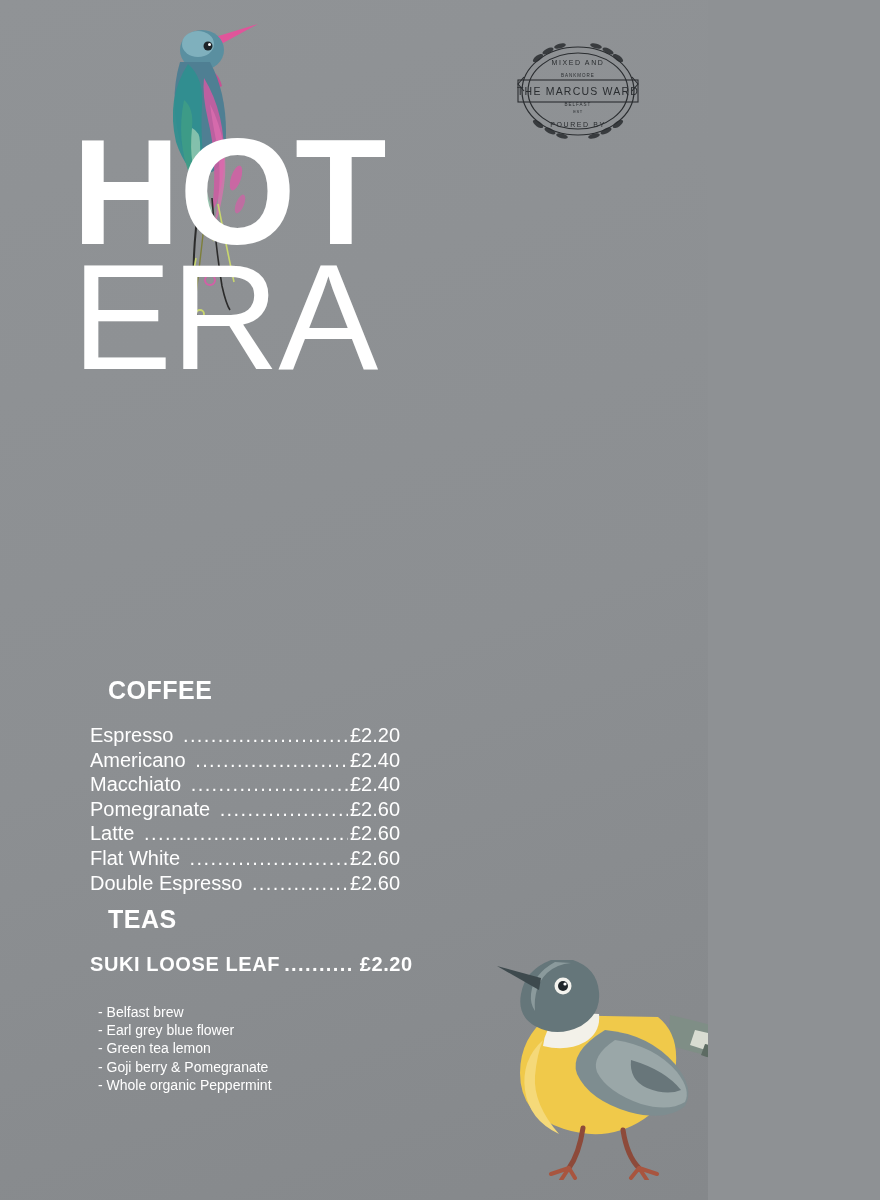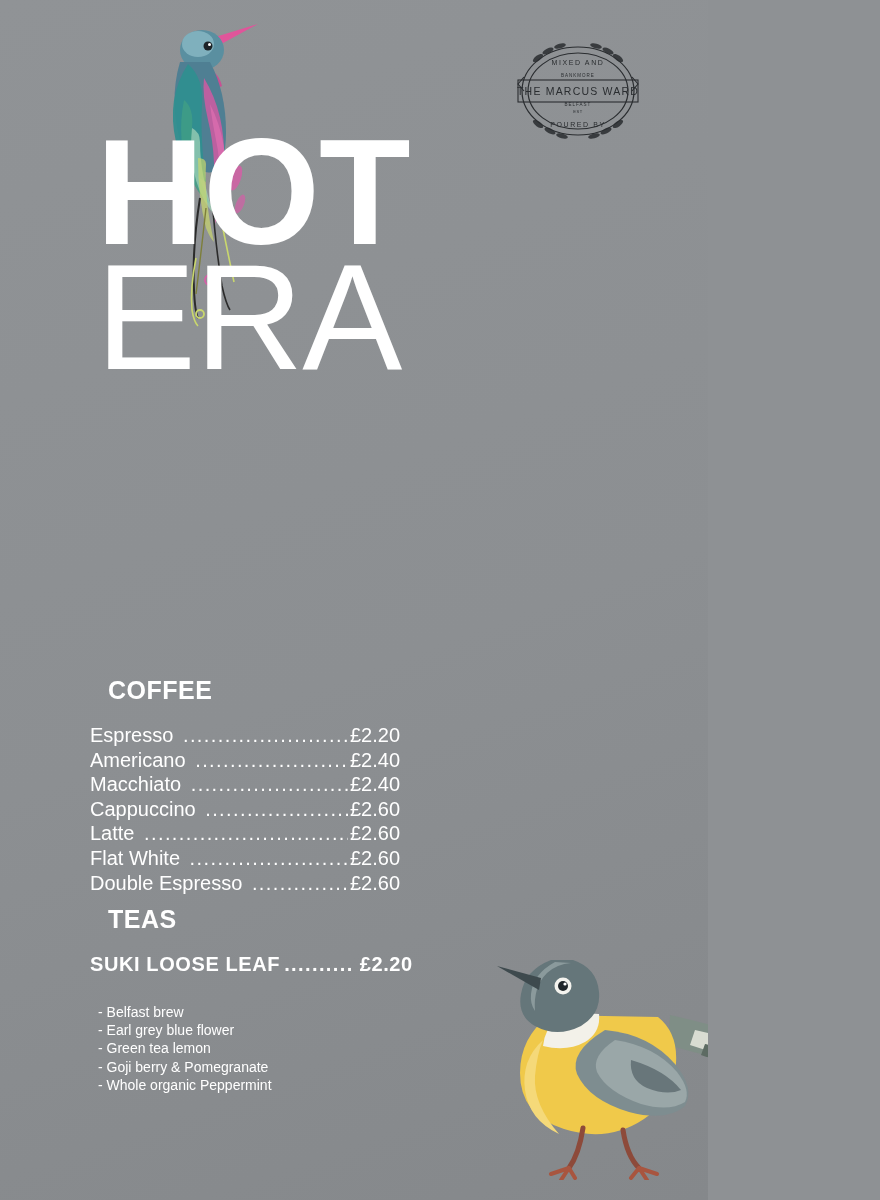--- a/index.html
+++ b/index.html
@@ -38,21 +38,21 @@
     position: absolute;
     left: 140px;
     top: 8px;
     width: 160px;
     height: 330px;
   }
 
   
   .title-block {
     position: absolute;
-    left: 96px;
+    left: 72px;
     top: 130px;
     width: 360px;
   }
   .title-line {
     font-family: "Liberation Sans", sans-serif;
     color: #ffffff;
     line-height: 0.83;
     letter-spacing: -1px;
     display: block;
   }
@@ -244,21 +244,21 @@
       <div class="menu-row coffee-row">
         <span class="leader-wrap">
           <span class="menu-name">Macchiato</span>
           <span class="dots">.........................</span>
         </span>
         <span class="menu-price">£2.40</span>
       </div>
 
       <div class="menu-row coffee-row">
         <span class="leader-wrap">
-          <span class="menu-name">Cappuccino</span>
+          <span class="menu-name">Pomegranate</span>
           <span class="dots">.......................</span>
         </span>
         <span class="menu-price">£2.60</span>
       </div>
 
       <div class="menu-row coffee-row">
         <span class="leader-wrap">
           <span class="menu-name">Latte</span>
           <span class="dots">......................................</span>
         </span>

